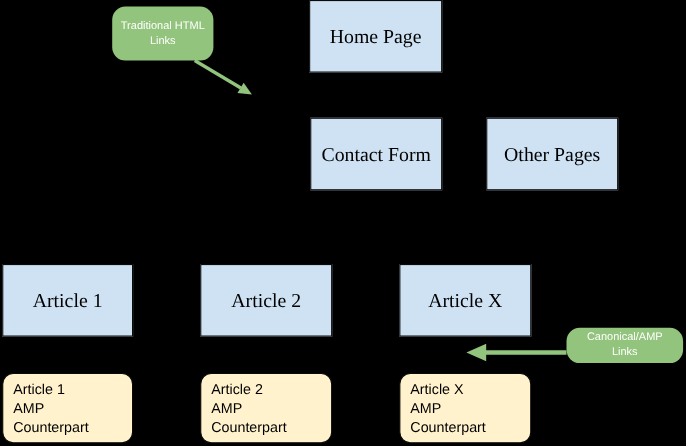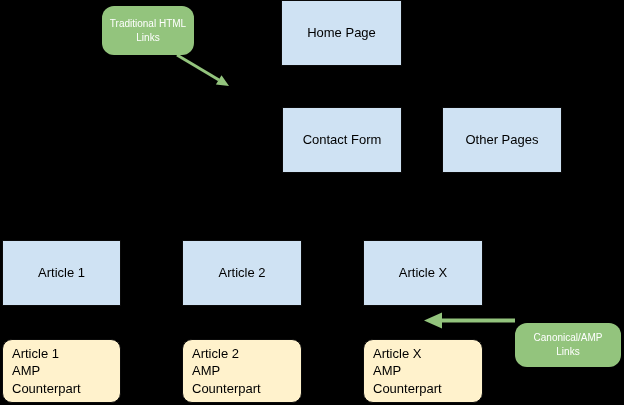--- a/index.html
+++ b/index.html
@@ -14,27 +14,28 @@
     background: #000000;
     overflow: hidden;
     font-family: "Liberation Sans", "DejaVu Sans", sans-serif;
   }
   .node {
     position: absolute;
     box-sizing: border-box;
     background: #cfe2f3;
     border: 1px solid #0a0a0a;
     color: #000000;
-    font-size: 13px;
+    font-size: 18px;
     line-height: 1.25;
     display: flex;
     align-items: center;
     justify-content: center;
     text-align: left;
     white-space: pre-line;
+    font-family: Liberation Serif, serif;
   }
   .amp {
     position: absolute;
     box-sizing: border-box;
     background: #fff2cc;
     border: 1px solid #0a0a0a;
     border-radius: 10px;
     color: #000000;
     font-size: 13px;
     line-height: 1.35;
@@ -66,21 +67,21 @@
   #other-pages    { left: 442px; top: 107px; width: 120px; height: 66px; }
   #article-1      { left: 2px;   top: 240px; width: 119px; height: 66px; }
   #article-2      { left: 182px; top: 240px; width: 120px; height: 66px; }
   #article-x      { left: 363px; top: 240px; width: 120px; height: 66px; }
   
   #article-1-amp  { left: 2px;   top: 339px; width: 119px; height: 64px; }
   #article-2-amp  { left: 182px; top: 339px; width: 120px; height: 64px; }
   #article-x-amp  { left: 363px; top: 339px; width: 120px; height: 64px; }
   
   #traditional-html-links { left: 102px; top: 6px;   width: 92px; height: 49px; }
-  #canonical-amp-links    { left: 515px; top: 298px; width: 106px; height: 44px; margin-top: 25px; }
+  #canonical-amp-links    { left: 515px; top: 298px; width: 106px; height: 32px; }
   #arrows-layer {
     position: absolute;
     left: 0;
     top: 0;
     pointer-events: none;
   }
 </style>
 </head>
 <body>
 

